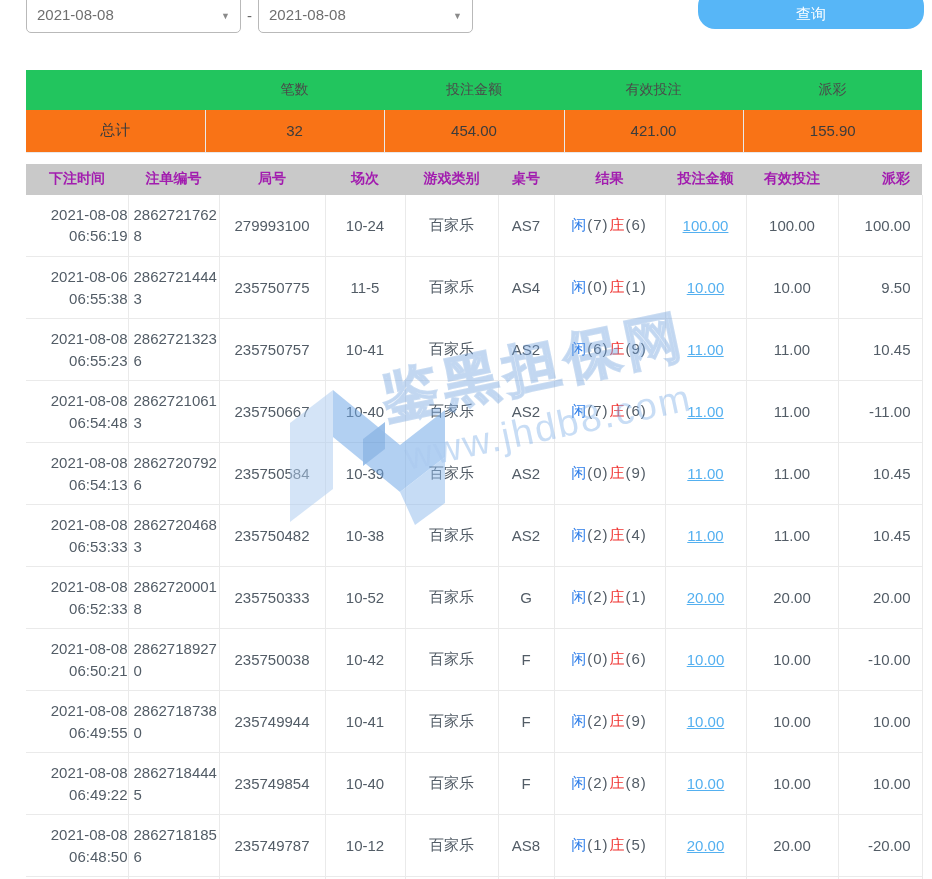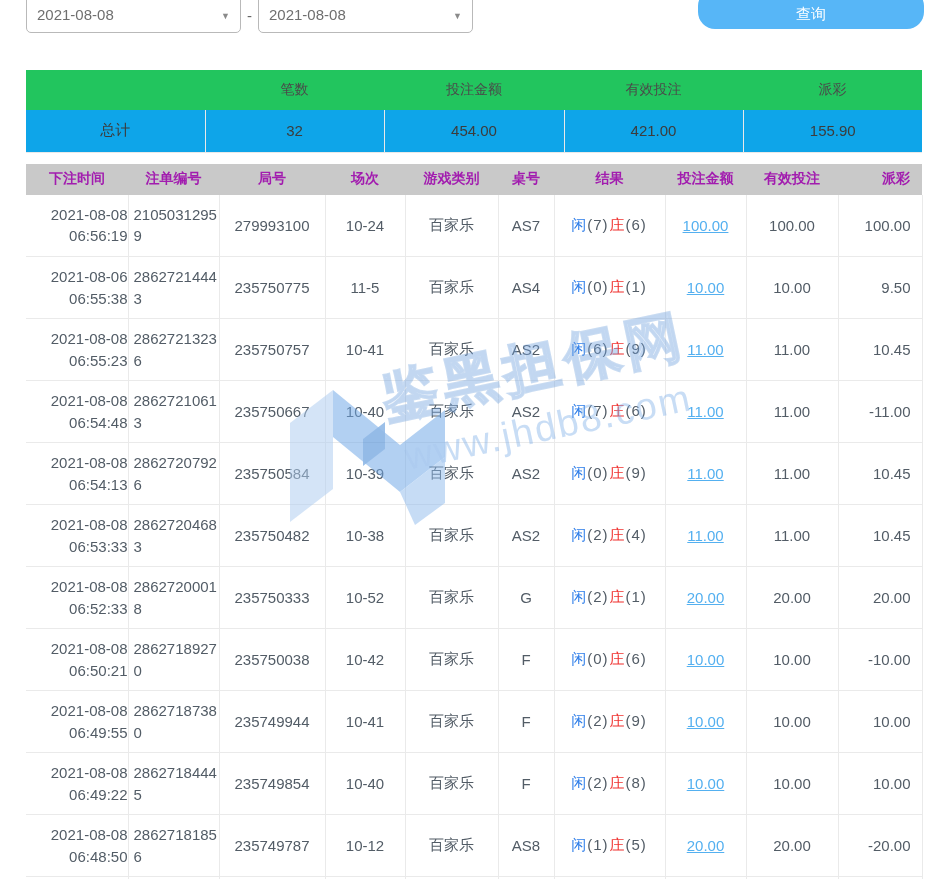--- a/index.html
+++ b/index.html
@@ -19,21 +19,21 @@
   .dash { position: absolute; left: 239px; top: 7px; color: #666; font-size: 15px; }
   .query-btn { position: absolute; left: 690px; top: -11px; width: 226px; height: 40px;
     background: #57b6f7; color: #fff; font-size: 15px; border: none; border-radius: 17px;
     cursor: pointer; padding-top: 10px; font-family: inherit; }
 
   
   table { border-collapse: collapse; table-layout: fixed; }
   .summary { width: 896px; margin-left: 18px; }
   .summary th { height: 40px; background: #22c55e; font-weight: normal;
     font-size: 14px; color: #4a4a4a; text-align: center; }
-  .summary td { height: 42px; background: #0ea5e9; font-size: 15px; color: #3c3c3c;
+  .summary td { height: 42px; background: #f97316; font-size: 15px; color: #3c3c3c;
     text-align: center; border-right: 1px solid #e9e9e9; border-bottom: 1px solid #e9e9e9; }
   .summary td:last-child { border-right: none; }
 
   
   .main { width: 896px; margin: 11px 0 0 18px; }
   .main thead th { height: 31px; background: #c9c9c9; color: #a21caf; font-size: 14px;
     font-weight: bold; text-align: center; }
   .main thead th.h-right { text-align: right; padding-right: 12px; }
   .main tbody td { height: 62px; font-size: 15px; color: #525c66; background: #fff;
     border-right: 1px solid #eaeaea; border-bottom: 1px solid #eaeaea;
@@ -128,21 +128,21 @@
         <th>桌号</th>
         <th>结果</th>
         <th>投注金额</th>
         <th>有效投注</th>
         <th class="h-right">派彩</th>
       </tr>
     </thead>
     <tbody id="rows">
   <tr>
     <td class="c-time">2021-08-08 06:56:19</td>
-    <td class="c-order">21050312959</td>
+    <td class="c-order">28627217628</td>
     <td>279993100</td>
     <td>10-24</td>
     <td>百家乐</td>
     <td>AS7</td>
     <td><span class="r-player">闲</span><span class="r-num">(7)</span><span class="r-banker">庄</span><span class="r-num">(6)</span></td>
     <td><a href="#" class="bet-link">100.00</a></td>
     <td>100.00</td>
     <td class="c-payout">100.00</td>
   </tr>
 

